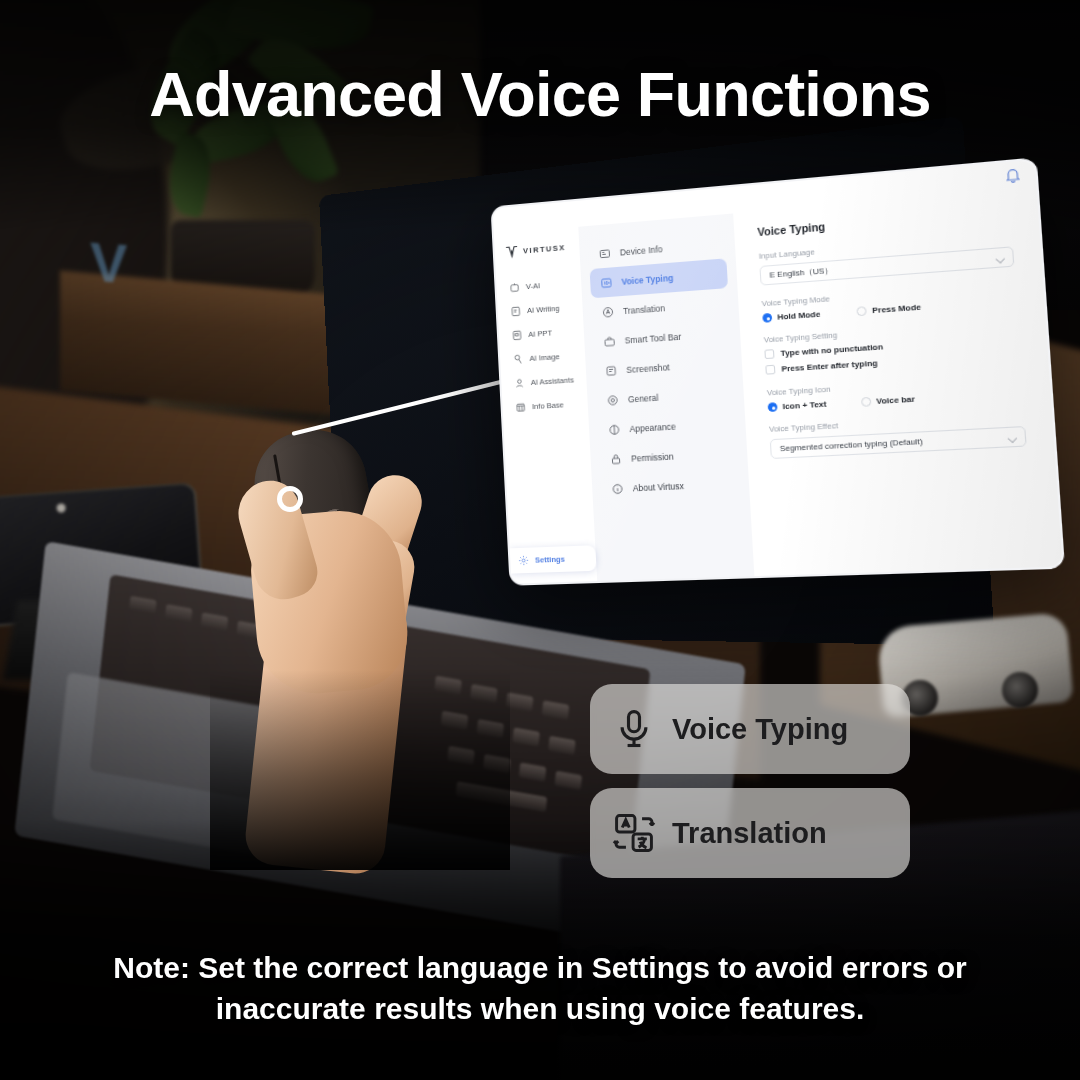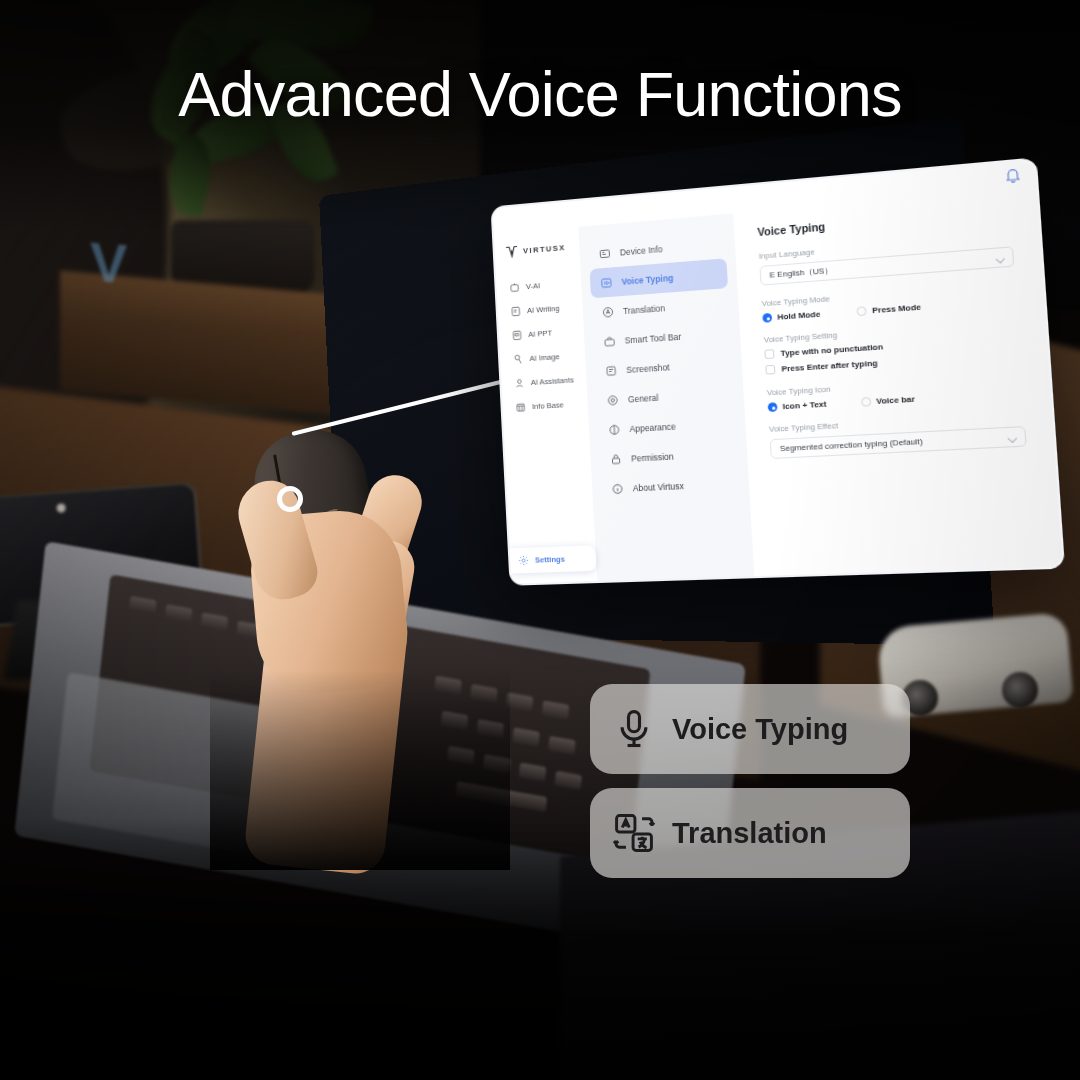--- a/index.html
+++ b/index.html
@@ -373,21 +373,21 @@
   .panel-dim {
     position: absolute; inset: 0; pointer-events: none;
     background: linear-gradient(100deg, rgba(0,0,0,0.0) 55%, rgba(0,0,0,0.07) 100%);
     z-index: 10;
   }
 
   
   .headline {
     position: absolute; left: 0; top: 58px; width: 1080px;
     text-align: center;
-    font-size: 63px; font-weight: 400; color: #ffffff;
+    font-size: 63px; font-weight: 700; color: #ffffff;
     letter-spacing: -0.8px;
     text-shadow: 0 2px 16px rgba(0,0,0,0.75);
   }
   .footnote {
     position: absolute; left: 55px; top: 948px; width: 970px;
     text-align: center;
     font-size: 30px; font-weight: 700; color: #ffffff;
     line-height: 1.36;
     text-shadow: 0 2px 14px rgba(0,0,0,0.85);
   }
@@ -761,14 +761,15 @@
           <rect x="11.5" y="12.5" width="10" height="9" rx="1.6"></rect>
           <path d="M14 15.2h5M16.5 14v1.2M17.8 15.2c-.3 2-1.6 3.6-3.3 4.5M15.4 16.8c.6 1.5 1.8 2.7 3.4 3.3"></path>
           <path d="M16.4 4.2h3.6a1.8 1.8 0 011.8 1.8v1.6M21.8 7.6l-1.2-1.2M21.8 7.6l1.2-1.2"></path>
           <path d="M7.6 19.8H4a1.8 1.8 0 01-1.8-1.8v-1.6M2.2 16.4l1.2 1.2M2.2 16.4L1 17.6"></path>
         </svg>
       </span>
       <span class="badge-label">Translation</span>
     </div>
   </div>
 
+  <div class="footnote">Note: Set the correct language in Settings to avoid errors or inaccurate results when using voice features.</div>
 
 </div>
 
 </body></html>

